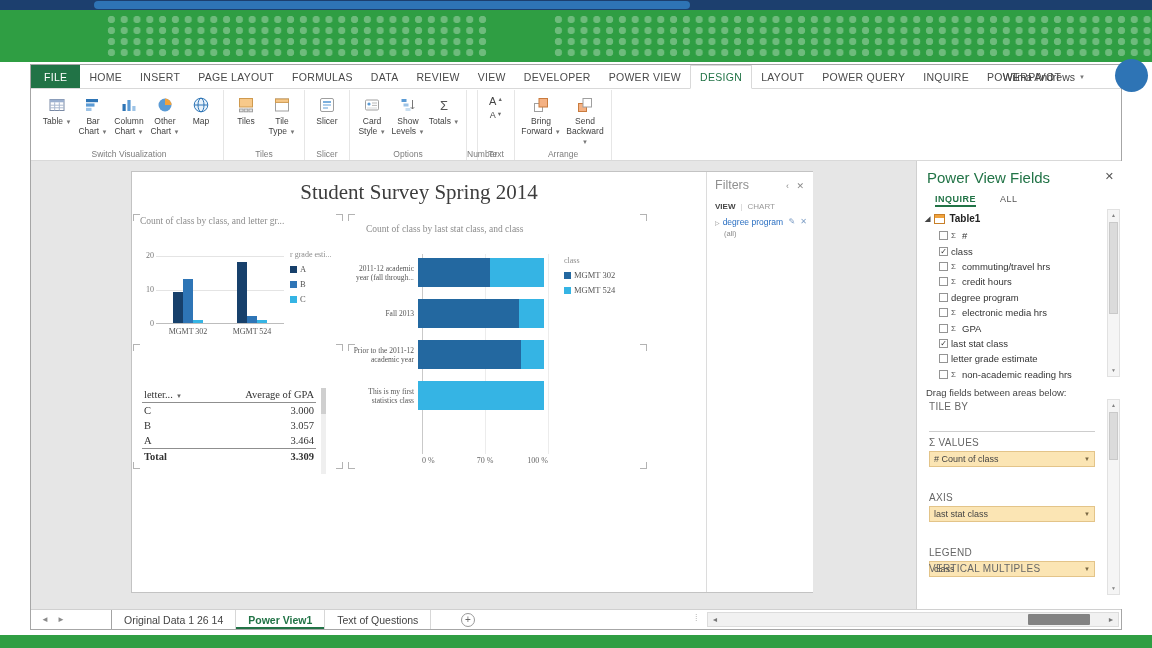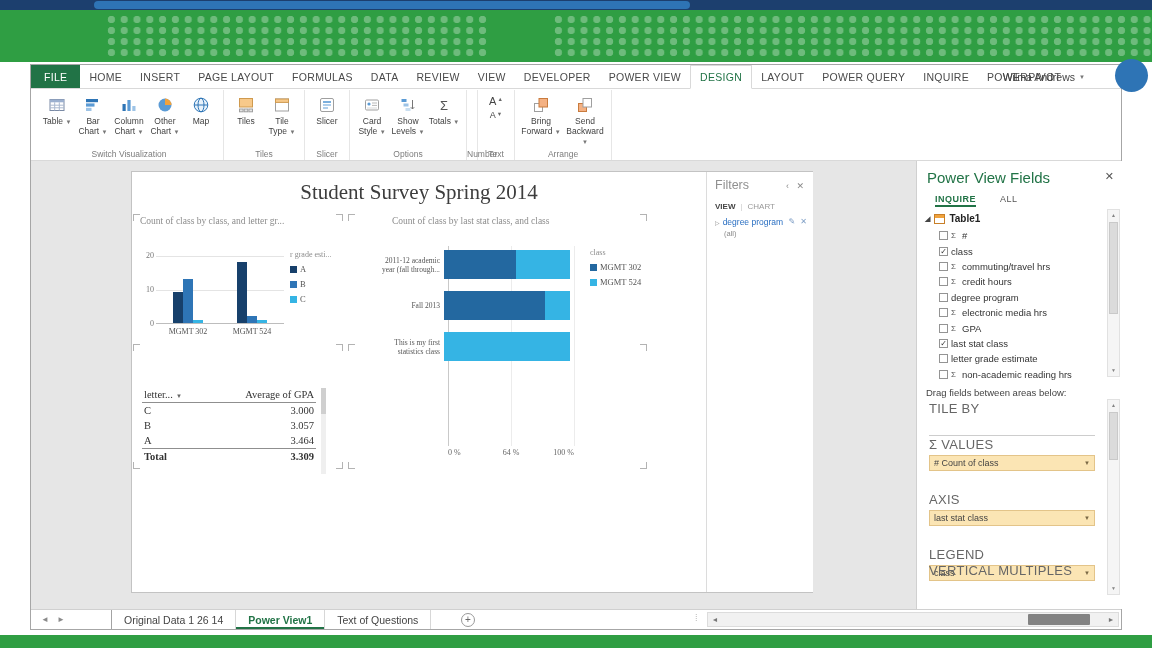--- a/index.html
+++ b/index.html
@@ -91,21 +91,21 @@
   
   .gpa { position:absolute; left:10px; top:216px; width:174px; font-size:10.5px; color:#333; }
   .gpa-head { display:flex; justify-content:space-between; padding:1px 2px 2px; border-bottom:1px solid #8f8f8f; }
   .sortcaret { font-size:6px; color:#666; margin-left:3px; }
   .trow { display:flex; justify-content:space-between; padding:2px 2px; }
   .trow.total { border-top:1px solid #8f8f8f; font-weight:bold; }
   .gpa-scroll { position:absolute; right:-10px; top:0; width:5px; height:86px; background:#efefef; }
   .gpa-scroll .gthumb { width:5px; height:26px; background:#cfcfcf; }
 
   
-  .chart-right { position:absolute; left:220px; top:44px; width:290px; height:252px;margin-left:26px; }
+  .chart-right { position:absolute; left:220px; top:52px; width:290px; height:252px; }
   .cr-title { padding-left:14px; }
   .srows { position:absolute; left:0; top:34px; width:196px; }
   .srow { display:flex; align-items:center; margin-bottom:12px; }
   .slabel { width:66px; text-align:right; font-size:7.5px; color:#555; line-height:1.2; padding-right:4px; flex:none; }
   .strack { width:126px; height:29px; display:flex; flex:none; }
   .sseg { height:100%; }
   .axis-v { position:absolute; left:70px; top:30px; width:1px; height:200px; background:#c9c9c9; }
   .axis-v.g50 { left:133px; background:#ececec; }
   .axis-v.g100 { left:196px; background:#ececec; }
   .cr-axis { position:absolute; left:70px; top:232px; width:126px; height:12px; font-size:8px; color:#666; }
@@ -148,21 +148,21 @@
   .fsigma { font-size:8px; color:#555; width:8px; flex:none; }
   .fname { font-size:9.5px; color:#333; white-space:nowrap; }
   .fp-scroll { position:absolute; right:3px; top:48px; width:13px; height:168px; background:#f5f5f5; border:1px solid #e1e1e1; }
   .fp-scroll.two { top:238px; height:196px; }
   .sarr { height:11px; font-size:5px; color:#848484; text-align:center; line-height:11px; }
   .sarr.sdown { position:absolute; bottom:0; left:0; width:100%; }
   .sthumb { position:absolute; top:12px; left:1px; width:9px; height:92px; background:#dbdbdb; border:1px solid #c9c9c9; }
   .fp-scroll.two .sthumb { height:48px; }
   .fp-hint { position:absolute; left:9px; top:226px; font-size:9.5px; color:#444; }
   .farea { position:absolute; left:12px; width:166px; }
-  .fa-label { font-size:13px; color:#666; letter-spacing:.3px; margin-bottom:3px; }
+  .fa-label { font-size:10px; color:#666; letter-spacing:.3px; margin-bottom:3px; }
   .fa-well { height:17px; border-bottom:1px solid #cdcdcd; }
   .fchip { height:16px; background:#fbe5b4; border:1px solid #e3c489; font-size:9px; color:#444;
            display:flex; align-items:center; justify-content:space-between; padding:0 4px; }
   .fchip .dd { color:#7a6845; }
 
   
   .sheetbar { position:absolute; left:0; top:544px; width:100%; height:20px; background:#fff;
               border-top:1px solid #d0d0d0; font-size:10.5px; }
   .snav { position:absolute; top:0; height:100%; display:flex; align-items:center; color:#8a8a8a; font-size:8px; }
   .snav.l { left:10px; } .snav.r { left:26px; }
@@ -505,29 +505,36 @@
                   </div>
                 </div>
                 <div class="srow">
                   <div class="slabel">Fall 2013</div>
                   <div class="strack">
                     <div class="sseg" style="width: 80%; background: rgb(35, 104, 160);"></div>
                     <div class="sseg" style="width: 20%; background: rgb(53, 180, 228);"></div>
                   </div>
                 </div>
                 <div class="srow">
+                  <div class="slabel">Prior to the 2011-12 academic year</div>
+                  <div class="strack">
+                    <div class="sseg" style="width: 82%; background: rgb(35, 104, 160);"></div>
+                    <div class="sseg" style="width: 18%; background: rgb(53, 180, 228);"></div>
+                  </div>
+                </div>
+                <div class="srow">
                   <div class="slabel">This is my first statistics class</div>
                   <div class="strack">
                     <div class="sseg" style="width: 100%; background: rgb(53, 180, 228);"></div>
                   </div>
                 </div>
               </div>
             <div class="cr-axis">
               <span class="t0">0 %</span>
-              <span class="t50">64 %</span>
+              <span class="t50">70 %</span>
               <span class="t100">100 %</span>
             </div>
             <div class="cr-legend">
               <div class="ltitle">class</div>
               <div id="leg1">
                   <div class="litem">
                     <span class="lsw" style="background: rgb(35, 104, 160);"></span>
                     <span>MGMT 302</span>
                   </div>
                   <div class="litem">

